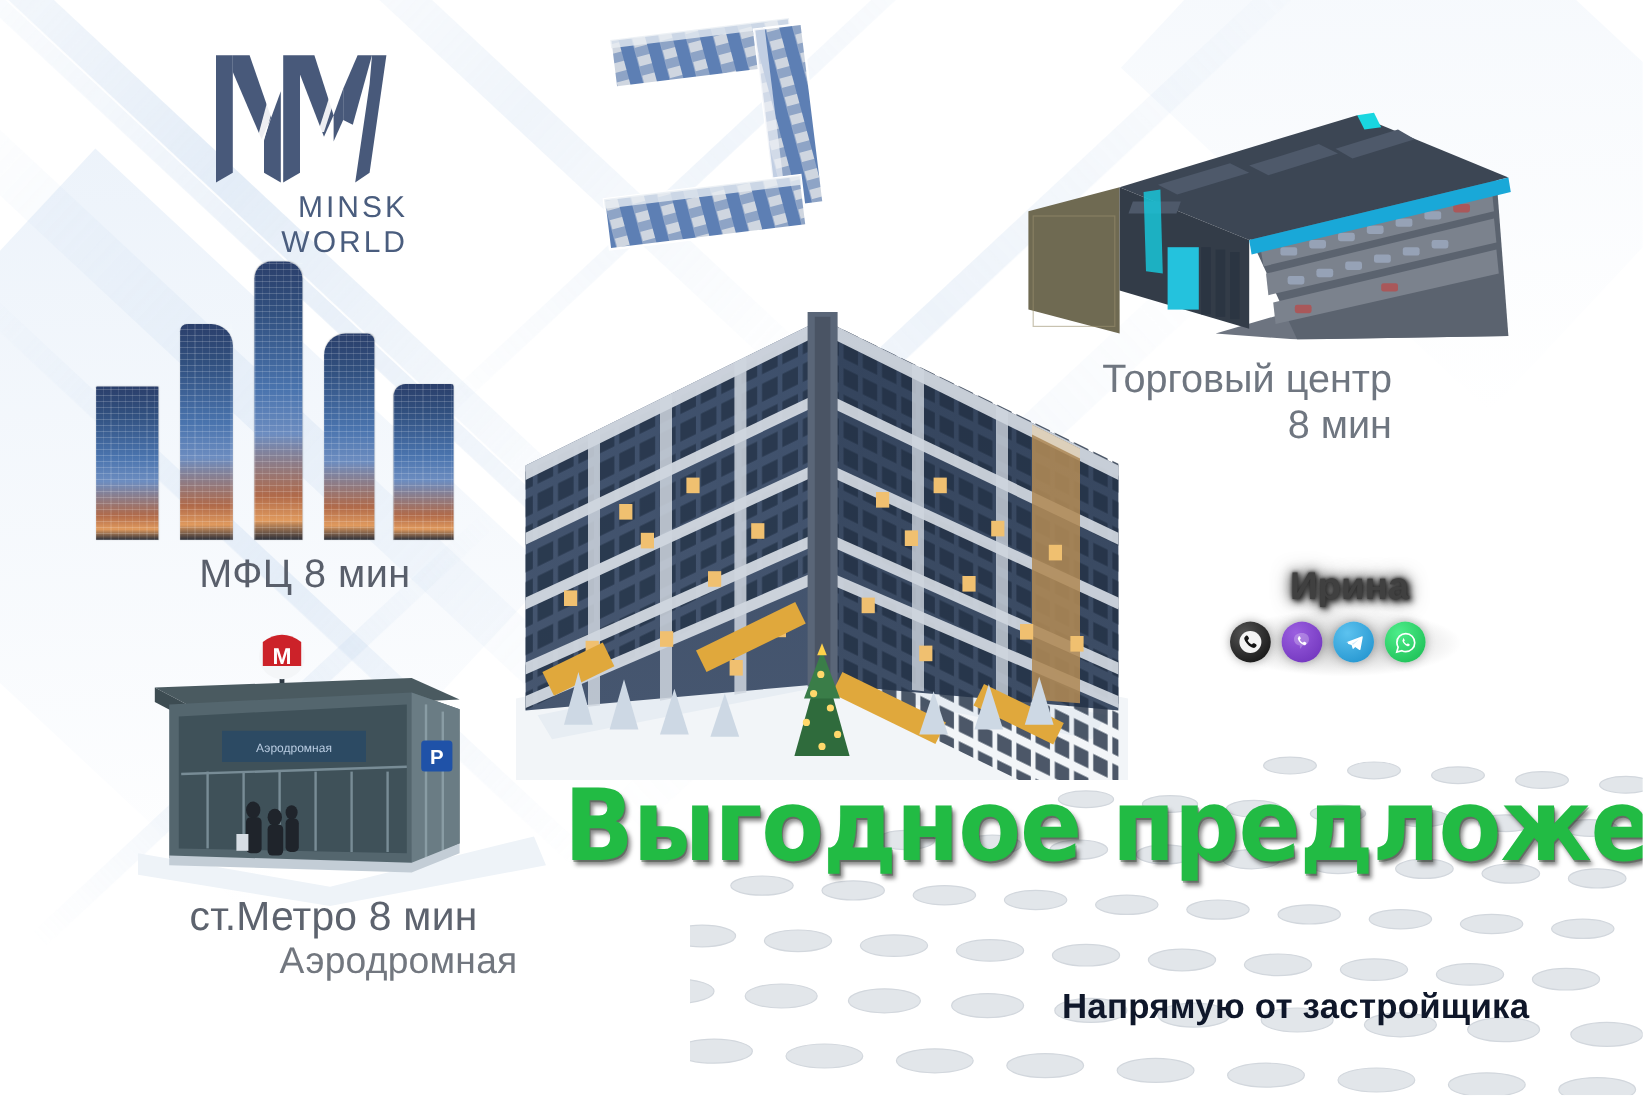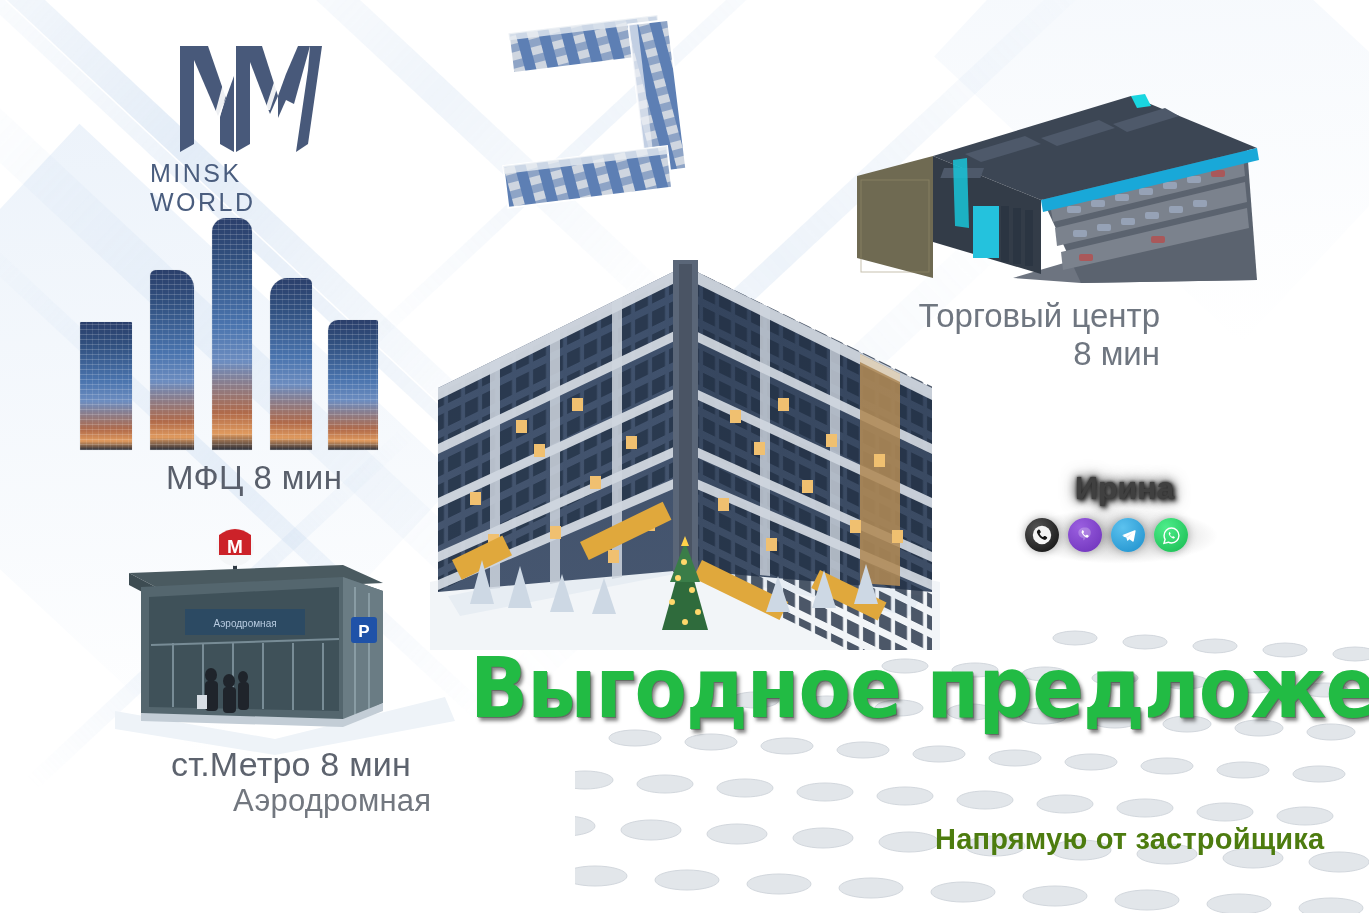--- a/index.html
+++ b/index.html
@@ -22,21 +22,21 @@
   .wedge{position:absolute;background:linear-gradient(135deg,rgba(206,223,243,.75),rgba(255,255,255,0));}
   .w1{left:-120px;top:250px;width:520px;height:380px;transform:rotate(43deg);opacity:.5;}
   .w2{left:980px;top:-60px;width:420px;height:300px;transform:rotate(43deg);opacity:.35;}
 
   
   .ph{position:absolute;}
 
   
   #logo{left:150px;top:40px;width:190px;height:150px;}
   #logo svg{display:block;}
-  .logo-word{font-size:25px;letter-spacing:2.5px;color:#4a5d7e;font-weight:400;text-align:left;margin-top:4px;}
+  .logo-word{font-size:25px;letter-spacing:2.5px;color:#4a5d7e;font-weight:400;text-align:right;margin-top:4px;}
 
   
   #aerial{left:495px;top:5px;width:215px;height:230px;}
 
   
   #towers{left:70px;top:200px;width:330px;height:250px;}
   .tower{position:absolute;bottom:0;border-radius:1px 1px 0 0;
          background:linear-gradient(180deg,#2b3f6b 0%,#31507f 18%,#4a74ae 46%,#6d8dc0 62%,#b06a4a 84%,#e09a5e 93%,#2b2f3a 100%);
          box-shadow:0 0 1px rgba(0,0,0,.25);}
   .tower::after{content:"";position:absolute;inset:0;
@@ -51,28 +51,28 @@
   #metro{left:115px;top:525px;width:345px;height:230px;}
 
   
   #mainbld{left:430px;top:230px;width:510px;height:420px;}
 
   
   .txt{position:absolute;white-space:pre;}
   #t-everest{left:370px;top:74px;font-size:40px;font-weight:700;color:#221b5e;letter-spacing:.3px;}
   #t-mall{left:880px;top:297px;font-size:33px;color:#6f7680;line-height:1.14;text-align:right;width:280px;}
   #t-mfc{left:166px;top:459px;font-size:33px;color:#595f6b;letter-spacing:.4px;}
-  #t-metro{left:171px;top:745px;font-size:34px;color:#5d636e;letter-spacing:.2px;}
+  #t-metro{left:158px;top:745px;font-size:34px;color:#5d636e;letter-spacing:.2px;}
   #t-metro2{left:233px;top:783px;font-size:31px;color:#72777f;letter-spacing:.2px;}
 
   #t-head{left:470px;top:640px;font-size:83px;font-weight:700;color:#22bb44;
           font-family:"DejaVu Sans",sans-serif;letter-spacing:-1px;transform:scaleX(.92);transform-origin:left center;
           text-shadow:3px 4px 4px rgba(40,40,40,.55),1px 1px 0 rgba(20,60,20,.35);}
 
-  #t-direct{left:935px;top:823px;font-size:29px;font-weight:700;color:#4d7c0f;letter-spacing:.2px;}
+  #t-direct{left:885px;top:823px;font-size:29px;font-weight:700;color:#0f172a;letter-spacing:.2px;}
 
   
   #contact{position:absolute;left:1025px;top:468px;width:205px;height:105px;}
   #t-irina{position:absolute;left:18px;top:2px;font-size:32px;font-weight:700;color:#404040;
            text-shadow:0 0 9px #2e2e2e,0 0 16px #4a4a4a,0 0 3px #1a1a1a,2px 2px 5px #000;padding-left:32px;}
   .icons{position:absolute;left:0;top:50px;display:flex;gap:9px;align-items:center;}
   .ic{width:34px;height:34px;border-radius:50%;display:flex;align-items:center;justify-content:center;
       box-shadow:0 0 8px rgba(70,70,70,.45);}
   .ic svg{display:block;}
   .glow{position:absolute;left:-6px;top:40px;width:200px;height:56px;border-radius:28px;

